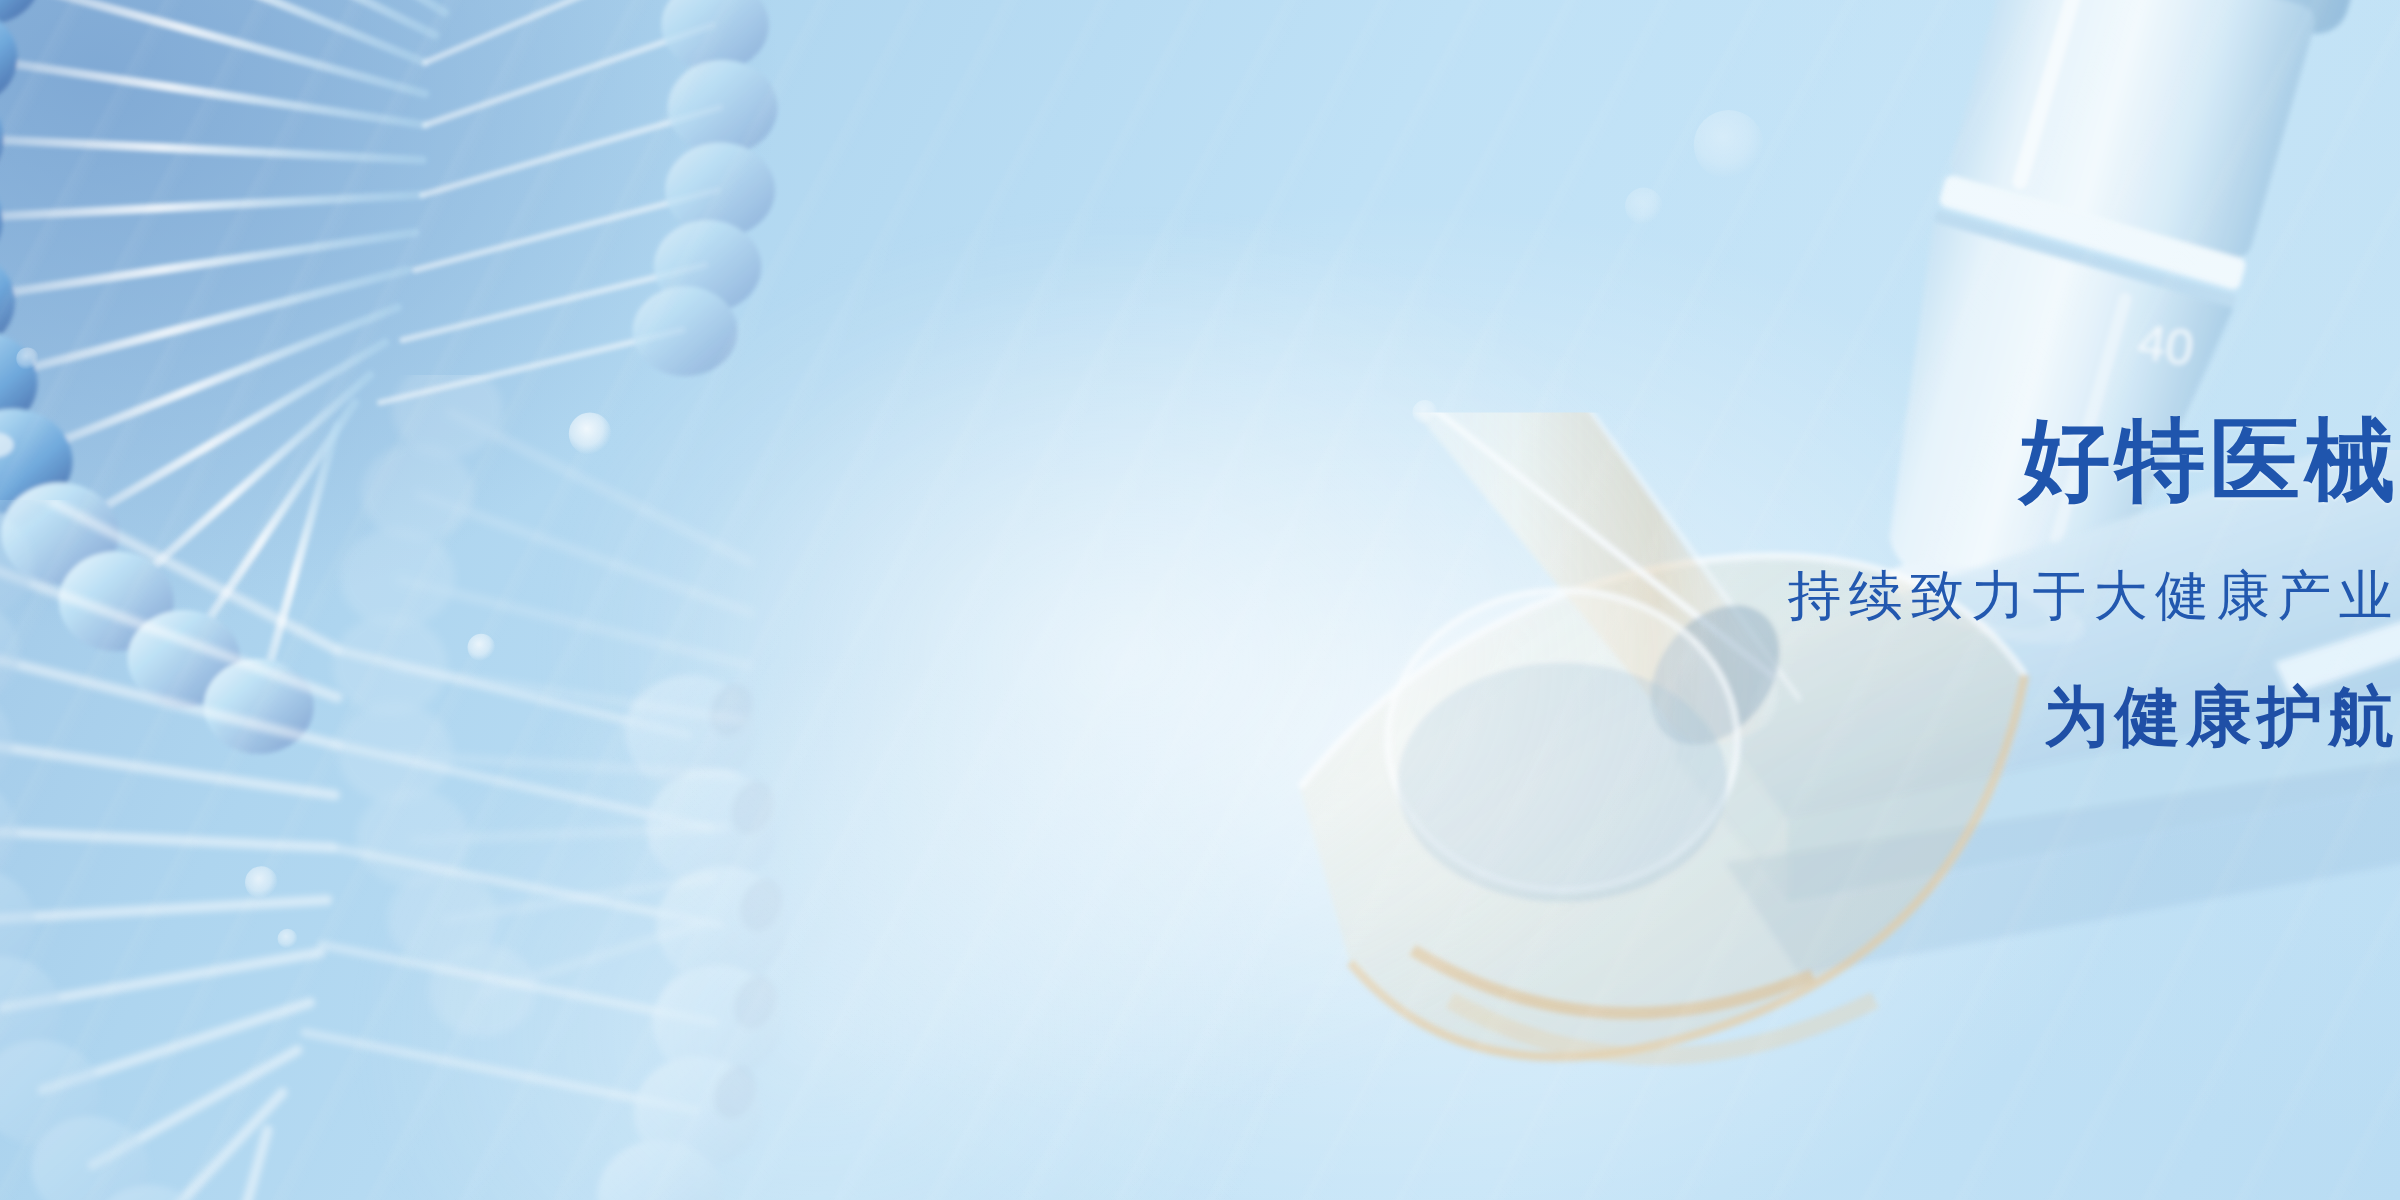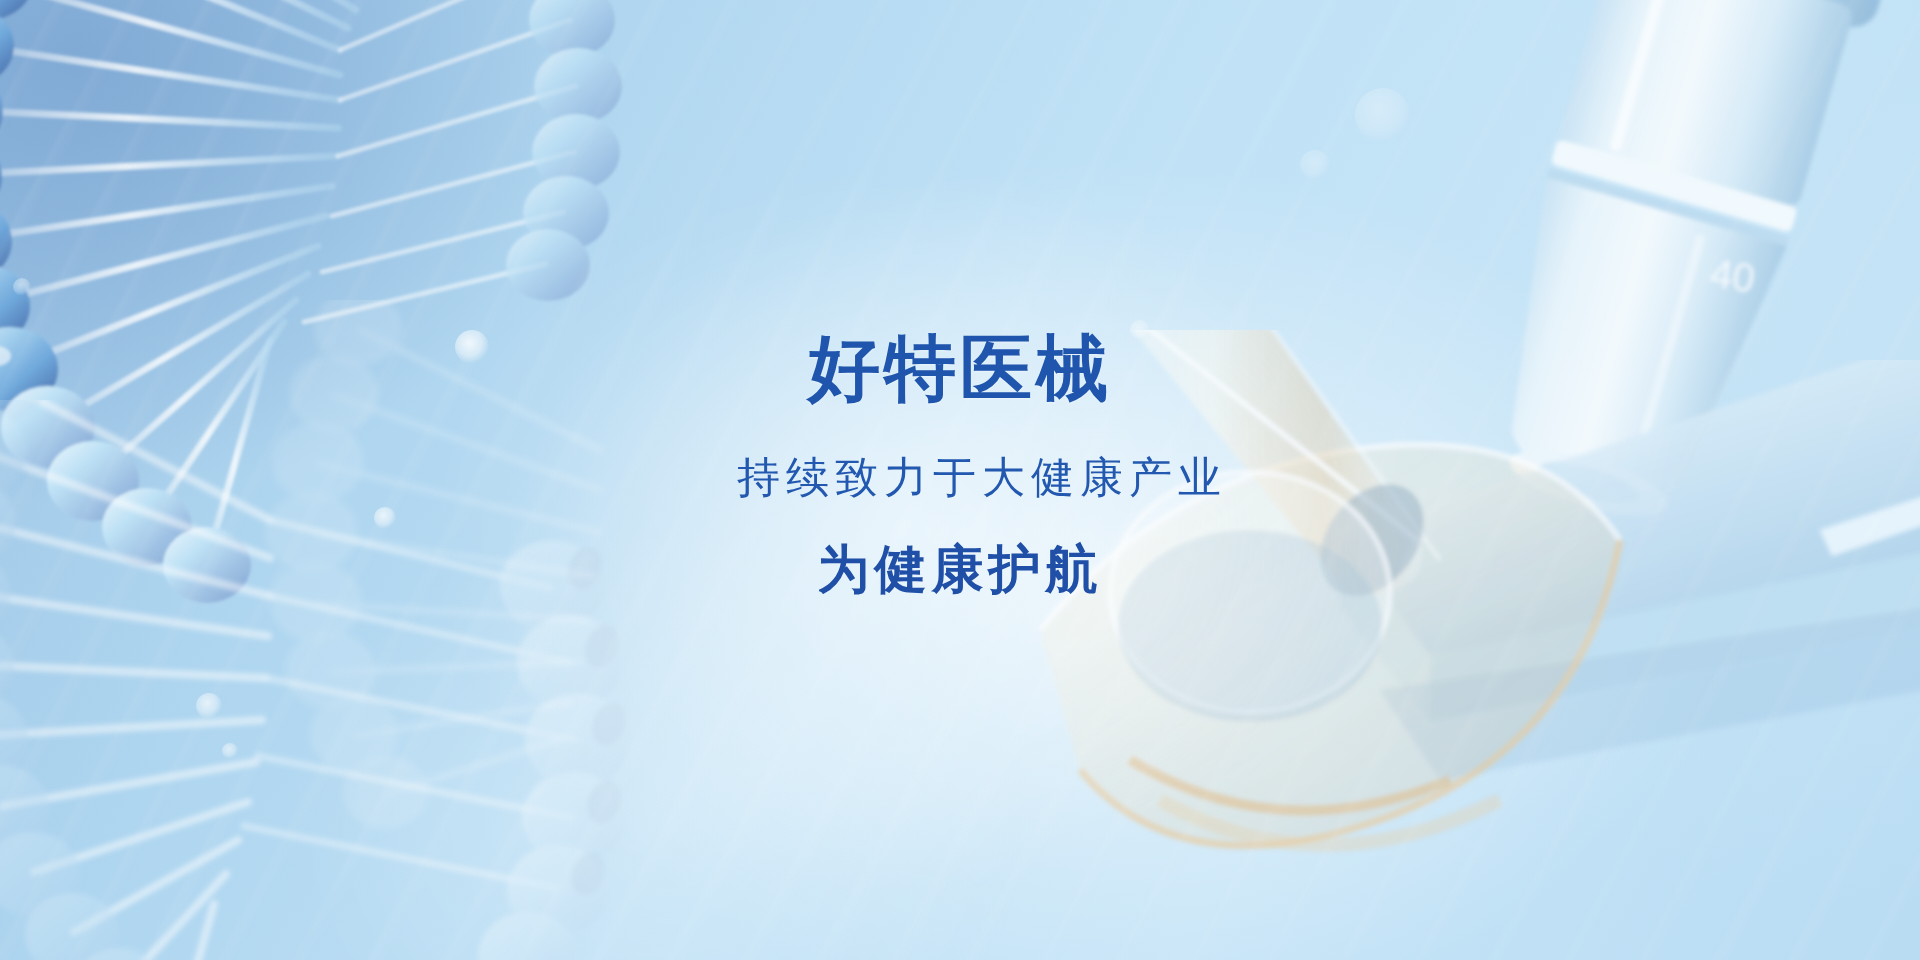--- a/index.html
+++ b/index.html
@@ -68,21 +68,21 @@
   .haze{
     position:absolute; inset:0; pointer-events:none;
     background:
       radial-gradient(ellipse 680px 520px at 47% 55%, rgba(255,255,255,.45) 0%, rgba(255,255,255,0) 70%),
       radial-gradient(ellipse 520px 420px at 34% 86%, rgba(255,255,255,.30) 0%, rgba(255,255,255,0) 72%);
   }
 
   
   #headline{
     position:absolute; left:0; right:0; top:332px;
-    text-align:center;
+    text-align:right;
     pointer-events:none;
   }
   #title{
     font-size:72px; font-weight:700; line-height:1;
     color:#1f55ad;
     letter-spacing:4px;
     font-family:"DejaVu Sans","Liberation Sans",sans-serif;
     text-shadow:0 1px 2px rgba(255,255,255,.35);
   }
   #subtitle{
@@ -91,21 +91,21 @@
     color:#2258af;
     letter-spacing:6px;
     font-family:"DejaVu Sans","Liberation Sans",sans-serif;
     padding-left:44px;
   }
   #tagline{
     margin-top:49px;
     font-size:52px; font-weight:700; line-height:1;
     color:#1f4fa6;
     letter-spacing:5px;
-    font-family:Liberation Mono, monospace;
+    font-family:Liberation Sans, sans-serif;
   }
 </style>
 </head>
 <body>
 
 <div id="banner">
 
   <svg class="dna" id="dna-back" viewBox="0 0 760 820" preserveAspectRatio="none">
     <defs>
       <linearGradient id="beadA" x1="0" y1="0" x2="1" y2="1">

